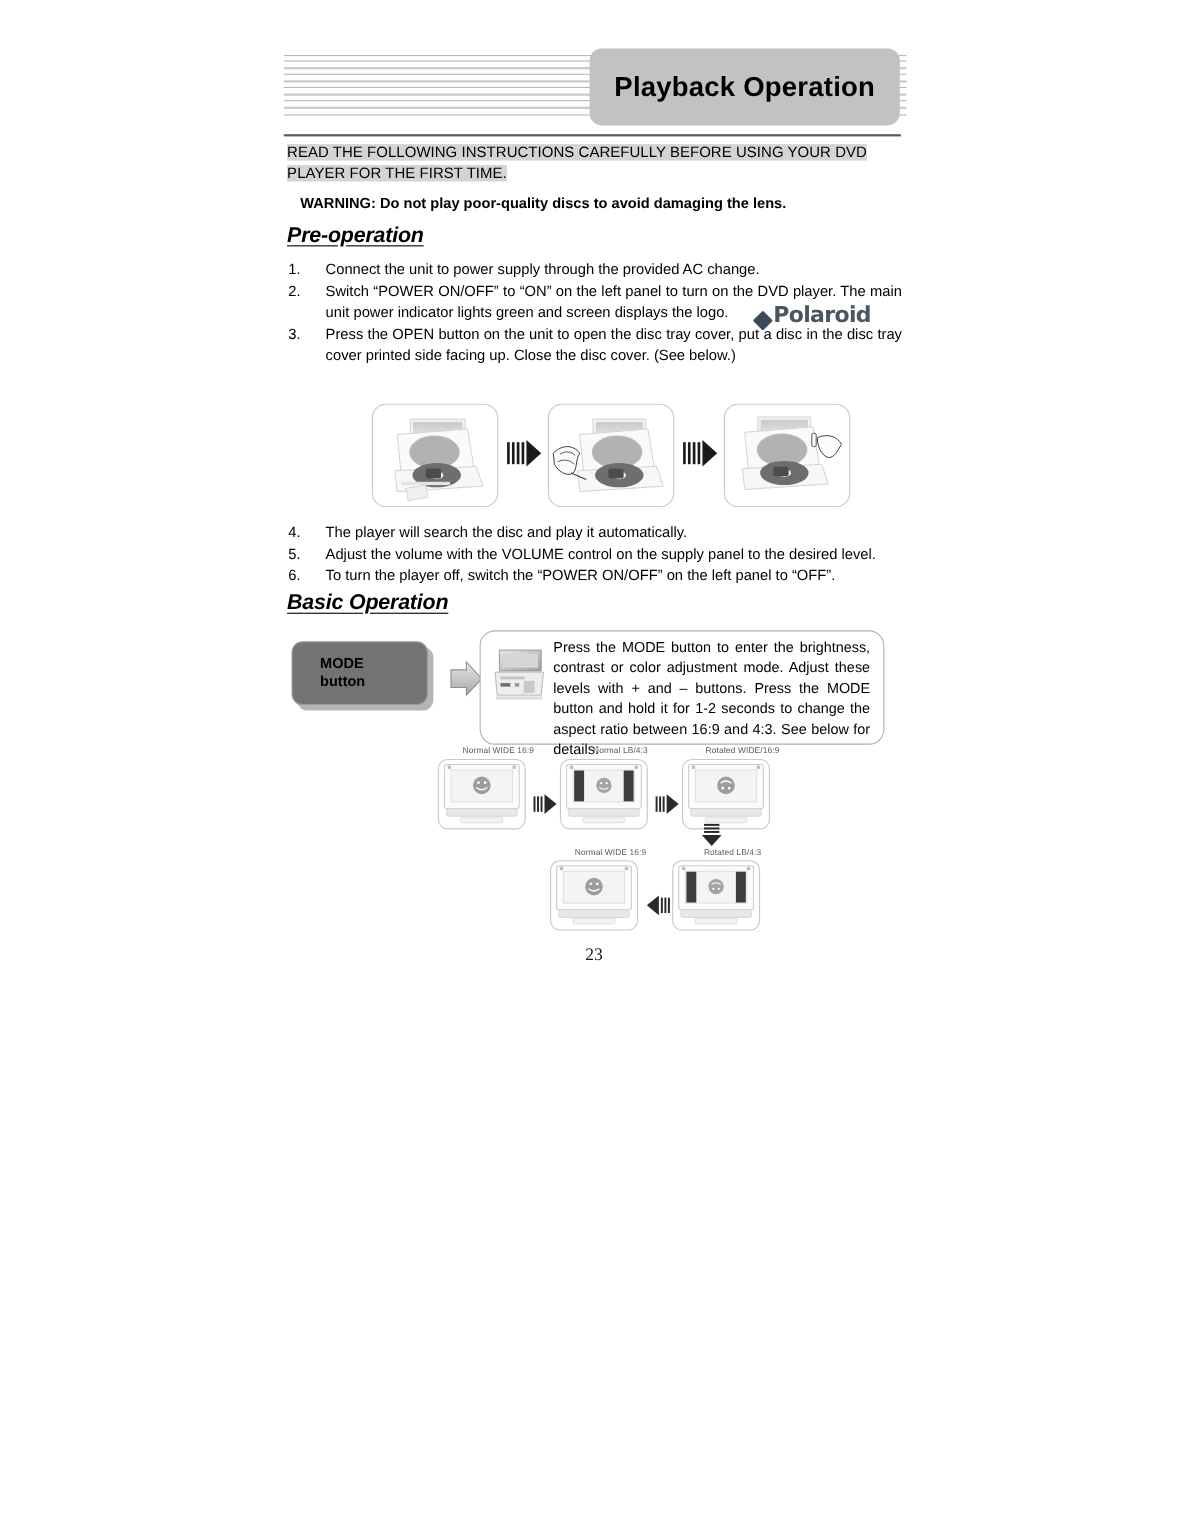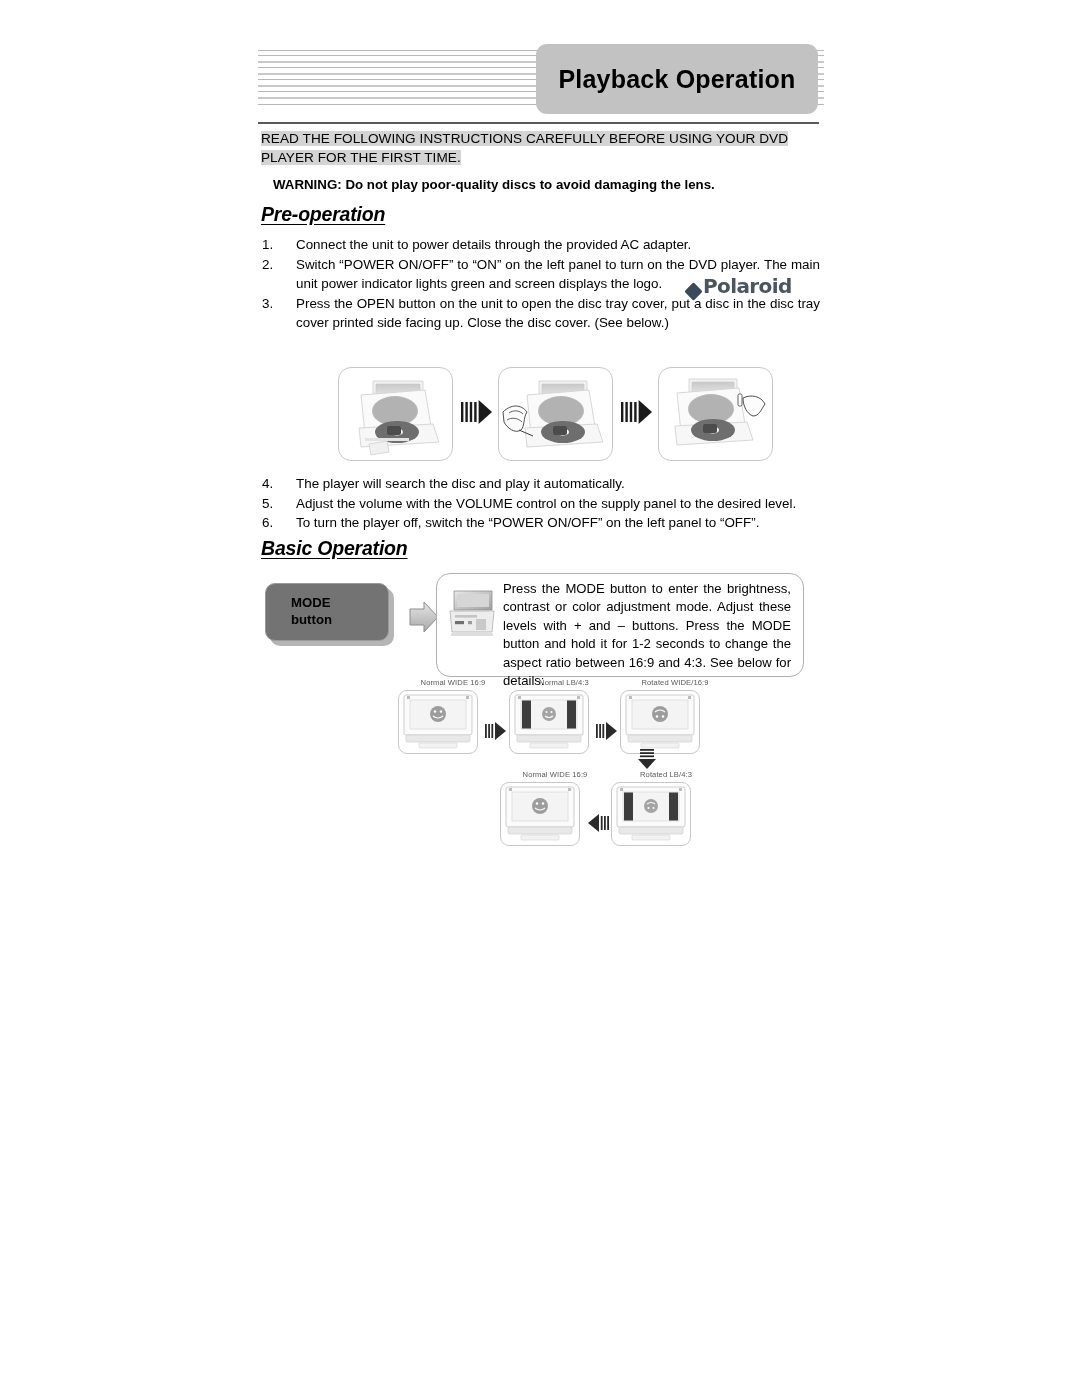--- a/index.html
+++ b/index.html
@@ -329,21 +329,21 @@
     <span class="hl">READ THE FOLLOWING INSTRUCTIONS CAREFULLY BEFORE USING YOUR DVD PLAYER FOR THE FIRST TIME.</span>
   </div>
 
   <div class="warning">WARNING: Do not play poor-quality discs to avoid damaging the lens.</div>
 
   <div class="sec-head" id="sec-pre">Pre-operation</div>
 
   <div class="list" id="list-pre">
     <div class="li">
       <span class="num">1.</span>
-      <span class="txt">Connect the unit to power details through the provided AC adapter.</span>
+      <span class="txt">Connect the unit to power supply through the provided AC change.</span>
     </div>
     <div class="li just">
       <span class="num">2.</span>
       <span class="txt">Switch “POWER ON/OFF” to “ON” on the left panel to turn on the DVD player. The main unit power indicator lights green and screen displays the logo.</span>
     </div>
     <div class="li just">
       <span class="num">3.</span>
       <span class="txt">Press the OPEN button on the unit to open the disc tray cover, put a disc in the disc tray cover printed side facing up. Close the disc cover. (See below.)</span>
     </div>
   </div>
@@ -639,14 +639,15 @@
           </g>
           <rect x="7" y="44" width="64" height="7" rx="1.5" fill="#e8e8e8" stroke="#cfcfcf" stroke-width="0.7"></rect>
           <rect x="20" y="52" width="38" height="5" rx="1" fill="#f2f2f2" stroke="#d4d4d4" stroke-width="0.6"></rect>
           <rect x="8" y="5" width="3" height="3" fill="#bdbdbd"></rect>
           <rect x="67" y="5" width="3" height="3" fill="#bdbdbd"></rect>
         </svg>
       </div>
     </div>
   </div>
 
+  <div class="page-num">23</div>
 
 </div>
 
 </body></html>

